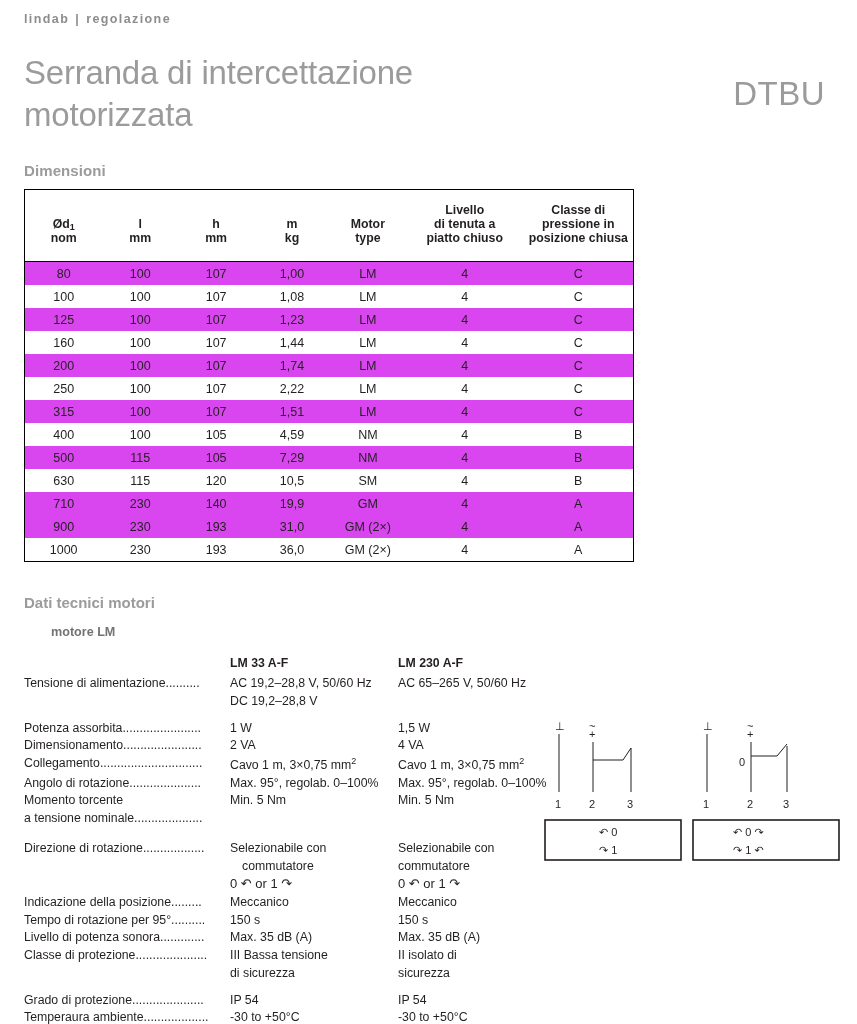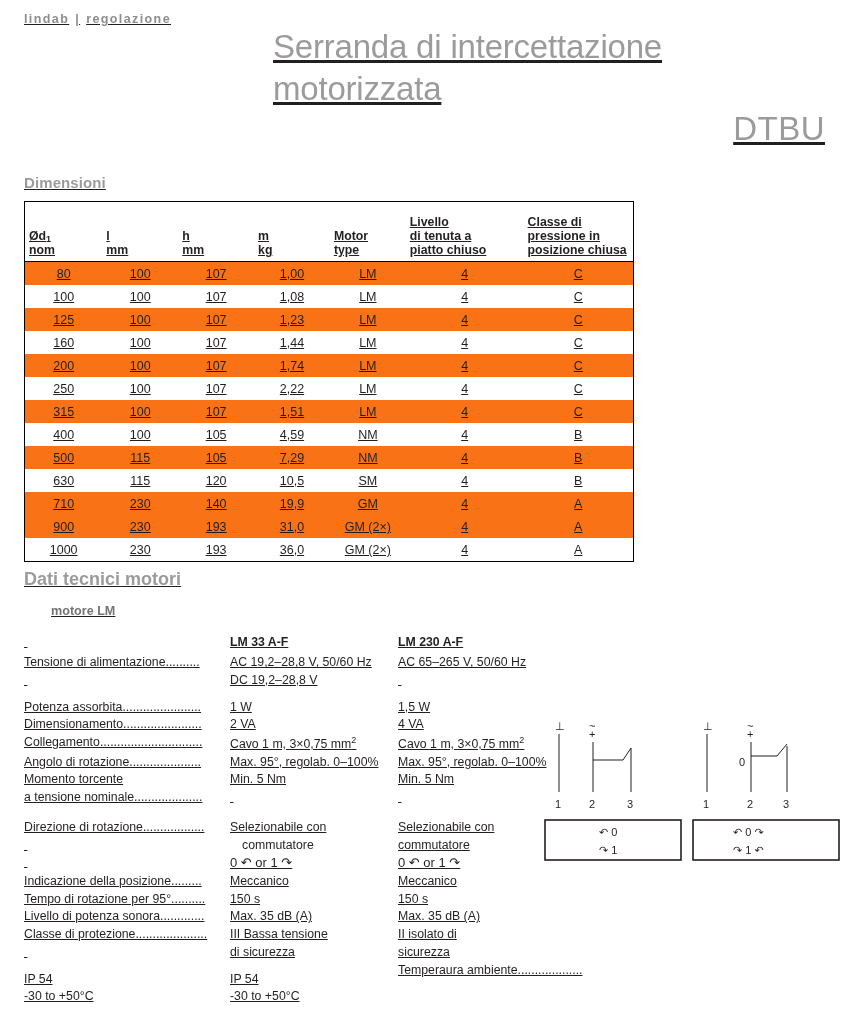--- a/index.html
+++ b/index.html
@@ -14,39 +14,38 @@
     color: #231f20;
     position: relative;
     overflow: hidden;
   }
   .page {
     position: relative;
     width: 857px;
     height: 860px;
     box-sizing: border-box;
     padding: 0 24px;
-    text-decoration: underline;
   }
   
   .brandbar {
     padding-top: 12px;
     font-size: 12.5px;
     font-weight: bold;
     letter-spacing: 1.4px;
     color: #8d8d8d;
   }
   .brandbar .sep {
     padding: 0 6px;
     font-weight: bold;
   }
   .title-row {
+    margin-top: 26px;
     display: flex;
-    align-items: flex-end;
+    align-items: center;
     justify-content: space-between;
-    flex-direction: column;
   }
   .main-title {
     font-size: 33px;
     font-weight: normal;
     color: #9b9b9b;
     line-height: 1.28;
     max-width: 560px;
     letter-spacing: -0.2px;
   }
   .model-code {
@@ -66,53 +65,53 @@
   
   table.dim {
     margin-top: 10px;
     border-collapse: collapse;
     width: 610px;
     font-size: 12.5px;
     border: 1px solid #000;
   }
   table.dim th {
     font-weight: bold;
-    text-align: left;
+    text-align: center;
     vertical-align: bottom;
-    padding: 3px 4px 4px 4px;
+    padding: 3px 4px 16px 4px;
     line-height: 1.12;
     font-size: 12.3px;
   }
   table.dim thead tr {
     border-bottom: 1.4px solid #000;
   }
   table.dim thead th {
     height: 52px;
   }
   table.dim td {
     text-align: center;
     padding: 3px 4px;
     font-size: 12.5px;
     height: 17px;
   }
   table.dim tbody tr.alt {
-    background: #f97316;
+    background: #d946ef;
   }
   table.dim col.c0 { width: 78px; }
   table.dim col.c1 { width: 76px; }
   table.dim col.c2 { width: 76px; }
   table.dim col.c3 { width: 76px; }
   table.dim col.c4 { width: 76px; }
   table.dim col.c5 { width: 118px; }
   table.dim col.c6 { width: 110px; }
   sub.small { font-size: 9px; vertical-align: baseline; position: relative; top: 2px; }
   
   .motor-head {
-    margin-top: 7px;
-    font-size: 18px;
+    margin-top: 32px;
+    font-size: 15px;
     font-weight: bold;
     color: #9b9b9b;
   }
   .motor-sub {
     margin-top: 14px;
     font-size: 12.6px;
     font-weight: bold;
     color: #737373;
     padding-left: 27px;
   }
@@ -414,20 +413,21 @@
       <div class="val">Max. 35 dB (A)</div>
 
       <div class="label">Classe di protezione.....................</div>
       <div class="val">III Bassa tensione</div>
       <div class="val">II isolato di</div>
 
       <div class="label">&nbsp;</div>
       <div class="val">di sicurezza</div>
       <div class="val">sicurezza</div>
 
+      <div class="label" style="padding-top:9px;">Grado di protezione.....................</div>
       <div class="val" style="padding-top:9px;">IP 54</div>
       <div class="val" style="padding-top:9px;">IP 54</div>
 
       <div class="label">Temperaura ambiente...................</div>
       <div class="val">-30 to +50°C</div>
       <div class="val">-30 to +50°C</div>
 
     </div>
   </div>
 

